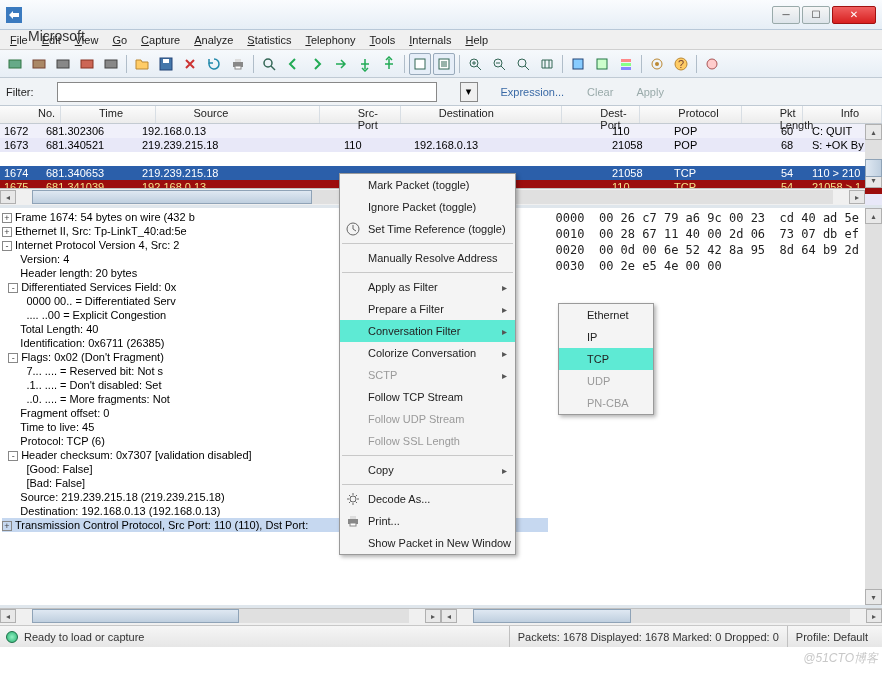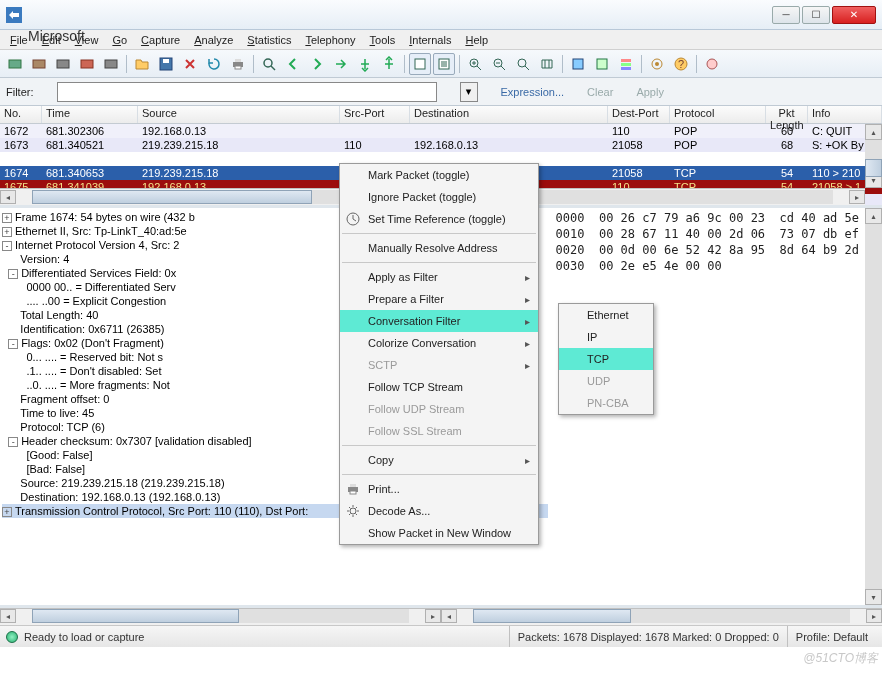--- a/index.html
+++ b/index.html
@@ -23,21 +23,21 @@
 
 .filterbar { height:28px; background:#f0f3f6; display:flex; align-items:center; padding:0 6px; gap:23px; border-bottom:1px solid #c0cad4; }
 .filterbar label { color:#222; }
 .filterbar input { flex:0 0 380px; height:20px; border:1px solid #888; padding:0 4px; background:#fff; }
 .filterbar .combo { width:18px; height:20px; border:1px solid #888; background:#f0f0f0; display:flex; align-items:center; justify-content:center; }
 .filterbar .fbtn { color:#3a6aa6; cursor:pointer; }
 .filterbar .fbtn.dis { color:#9aa; }
 
 .packets { height:102px; overflow:hidden; border-bottom:3px solid #dfe6ec; position:relative; }
 .packets .cols { display:flex; background:linear-gradient(#fcfcfc,#ececec); height:18px; border-bottom:1px solid #c4cbd2; font-family:Consolas,monospace; font-size:12px; color:#222; }
-.packets .cols div { padding:1px 4px; border-right:1px solid #d8dee4; }
+.packets .cols div { padding:1px 22px; border-right:1px solid #d8dee4;margin-left:16px; }
 .packets .rows { font-family:Consolas,monospace; font-size:12.5px; }
 .prow { display:flex; height:14px; line-height:14px; white-space:nowrap; }
 .prow div { padding:0 4px; overflow:hidden; }
 .prow.pop { background:#e8e8f8; color:#000; }
 .prow.sel { background:#2b5faa; color:#fff;margin-top:14px; }
 .prow.red { background:#9c0d0d; color:#f4e28a; }
 .prow.alt { background:#f0f0fa; color:#000; }
 .c-no{width:42px}.c-time{width:96px}.c-src{width:202px}.c-sp{width:70px}.c-dst{width:198px}.c-dp{width:62px}.c-pr{width:96px}.c-len{width:42px;text-align:center}.c-info{flex:1;padding-left:6px}
 
 .scroll-h { height:17px; background:#f0f0f0; border-top:1px solid #c0c0c0; display:flex; align-items:center; }
@@ -66,21 +66,21 @@
 .watermark{position:absolute;right:4px;bottom:22px;color:#c8c8c8;font-size:12px;font-style:italic}
 
 .ctx { position:absolute; background:#f4f4f4; border:1px solid #9a9a9a; box-shadow:2px 2px 4px rgba(0,0,0,.3); font-size:12px; color:#222; }
 .ctx .item{height:22px;display:flex;align-items:center;padding:0 28px 0 28px;position:relative;white-space:nowrap}
 .ctx .item.dis{color:#9a9a9a}
 .ctx .item.hi{background:#5eead4}
 .ctx .sepr{height:1px;background:#c8c8c8;margin:3px 2px}
 .ctx .arrow::after{content:"▸";position:absolute;right:8px;font-size:10px;color:#555}
 .ctx .ico{position:absolute;left:5px;width:16px;height:16px;display:flex;align-items:center;justify-content:center}
 
-#ctx1{left:339px;top:163px;width:200px}
+#ctx1{left:339px;top:173px;width:177px}
 #ctx2{left:558px;top:303px;width:96px}
 </style>
 </head>
 <body>
 
 <div class="titlebar">
   <svg class="titlebar-icon" viewBox="0 0 16 16">
       <rect width="16" height="16" fill="#3a7abf"></rect>
       <path d="M3 8 L7 4 L7 6 L13 6 L13 10 L7 10 L7 12 Z" fill="#fff"></path>
     </svg>
@@ -374,27 +374,28 @@
       <div class="scroll-arw">▸</div>
   </div>
 </div>
 
 <div class="mid">
   <div class="tree" id="tree">
       <div class="ln"><span class="exp">+</span>Frame 1674: 54 bytes on wire (432 b</div>
       <div class="ln"><span class="exp">+</span>Ethernet II, Src: Tp-LinkT_40:ad:5e</div>
       <div class="ln"><span class="exp">-</span>Internet Protocol Version 4, Src: 2</div>
       <div class="ln">      Version: 4</div>
+      <div class="ln">      Header length: 20 bytes</div>
       <div class="ln">  <span class="exp">-</span>Differentiated Services Field: 0x</div>
       <div class="ln">        0000 00.. = Differentiated Serv</div>
       <div class="ln">        .... ..00 = Explicit Congestion</div>
       <div class="ln">      Total Length: 40</div>
       <div class="ln">      Identification: 0x6711 (26385)</div>
       <div class="ln">  <span class="exp">-</span>Flags: 0x02 (Don't Fragment)</div>
-      <div class="ln">        0... .... = Reserved bit: Not s</div>
+      <div class="ln">        7... .... = Reserved bit: Not s</div>
       <div class="ln">        .1.. .... = Don't disabled: Set</div>
       <div class="ln">        ..0. .... = More fragments: Not</div>
       <div class="ln">      Fragment offset: 0</div>
       <div class="ln">      Time to live: 45</div>
       <div class="ln">      Protocol: TCP (6)</div>
       <div class="ln">  <span class="exp">-</span>Header checksum: 0x7307 [validation disabled]</div>
       <div class="ln">        [Good: False]</div>
       <div class="ln">        [Bad: False]</div>
       <div class="ln">      Source: 219.239.215.18 (219.239.215.18)</div>
       <div class="ln">      Destination: 192.168.0.13 (192.168.0.13)</div>
@@ -473,47 +474,47 @@
     <div class="item dis arrow">
       <span>SCTP</span>
     </div>
     <div class="item">
       <span>Follow TCP Stream</span>
     </div>
     <div class="item dis">
       <span>Follow UDP Stream</span>
     </div>
     <div class="item dis">
-      <span>Follow SSL Stream</span>
+      <span>Follow SSL Length</span>
     </div>
     <div class="sepr"></div>
     <div class="item arrow">
       <span>Copy</span>
     </div>
     <div class="sepr"></div>
+    <div class="item">
+      <span class="ico">
+        <svg width="14" height="14" viewBox="0 0 14 14">
+          <circle cx="7" cy="7" r="3" fill="none" stroke="#666"></circle>
+          <path d="M7 1v2M7 11v2M1 7h2M11 7h2M3 3l1.4 1.4M9.6 9.6L11 11M11 3L9.6 4.4M4.4 9.6L3 11" stroke="#666"></path>
+        </svg>
+      </span>
+      <span>Decode As...</span>
+    </div>
     <div class="item">
       <span class="ico">
         <svg width="14" height="14" viewBox="0 0 14 14">
           <rect x="2" y="5" width="10" height="5" fill="#888"></rect>
           <rect x="4" y="2" width="6" height="3" fill="#ddd"></rect>
           <rect x="4" y="9" width="6" height="3" fill="#fff" stroke="#888"></rect>
         </svg>
       </span>
       <span>Print...</span>
     </div>
     <div class="item">
-      <span class="ico">
-        <svg width="14" height="14" viewBox="0 0 14 14">
-          <circle cx="7" cy="7" r="3" fill="none" stroke="#666"></circle>
-          <path d="M7 1v2M7 11v2M1 7h2M11 7h2M3 3l1.4 1.4M9.6 9.6L11 11M11 3L9.6 4.4M4.4 9.6L3 11" stroke="#666"></path>
-        </svg>
-      </span>
-      <span>Decode As...</span>
-    </div>
-    <div class="item">
       <span>Show Packet in New Window</span>
     </div>
   </div>
 <div class="ctx" id="ctx2">
     <div class="item">Ethernet</div>
     <div class="item">IP</div>
     <div class="item hi">TCP</div>
     <div class="item dis">UDP</div>
     <div class="item dis">PN-CBA</div>
   </div>

